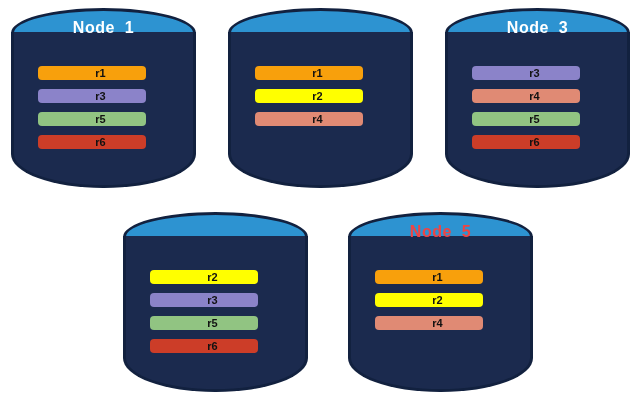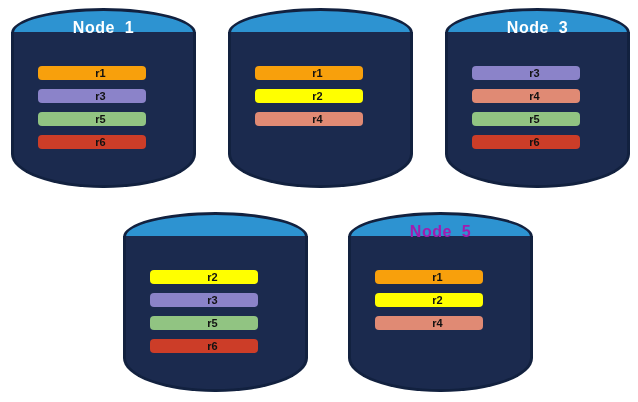--- a/index.html
+++ b/index.html
@@ -176,21 +176,21 @@
       </div>
       <div class="shard" style="background: rgb(204, 61, 40);">
         <span class="shard-label" style="color: rgb(17, 17, 17);">r6</span>
       </div>
     </div>
   </div>
 
   <div class="node" id="node-5">
     <div class="cyl-top" style="background: rgb(45, 147, 209); border-color: rgb(18, 33, 63);"></div>
     <div class="cyl-body" style="background: rgb(27, 42, 78); border-color: rgb(18, 33, 63);"></div>
-    <div class="node-label" style="color: #a21caf;">Node  5</div>
+    <div class="node-label" style="color: #ef4444;">Node  5</div>
     <div class="shards">
       <div class="shard" style="background: rgb(248, 160, 12);">
         <span class="shard-label" style="color: rgb(17, 17, 17);">r1</span>
       </div>
       <div class="shard" style="background: rgb(255, 255, 0);">
         <span class="shard-label" style="color: rgb(17, 17, 17);">r2</span>
       </div>
       <div class="shard" style="background: rgb(224, 138, 116);">
         <span class="shard-label" style="color: rgb(17, 17, 17);">r4</span>
       </div>

